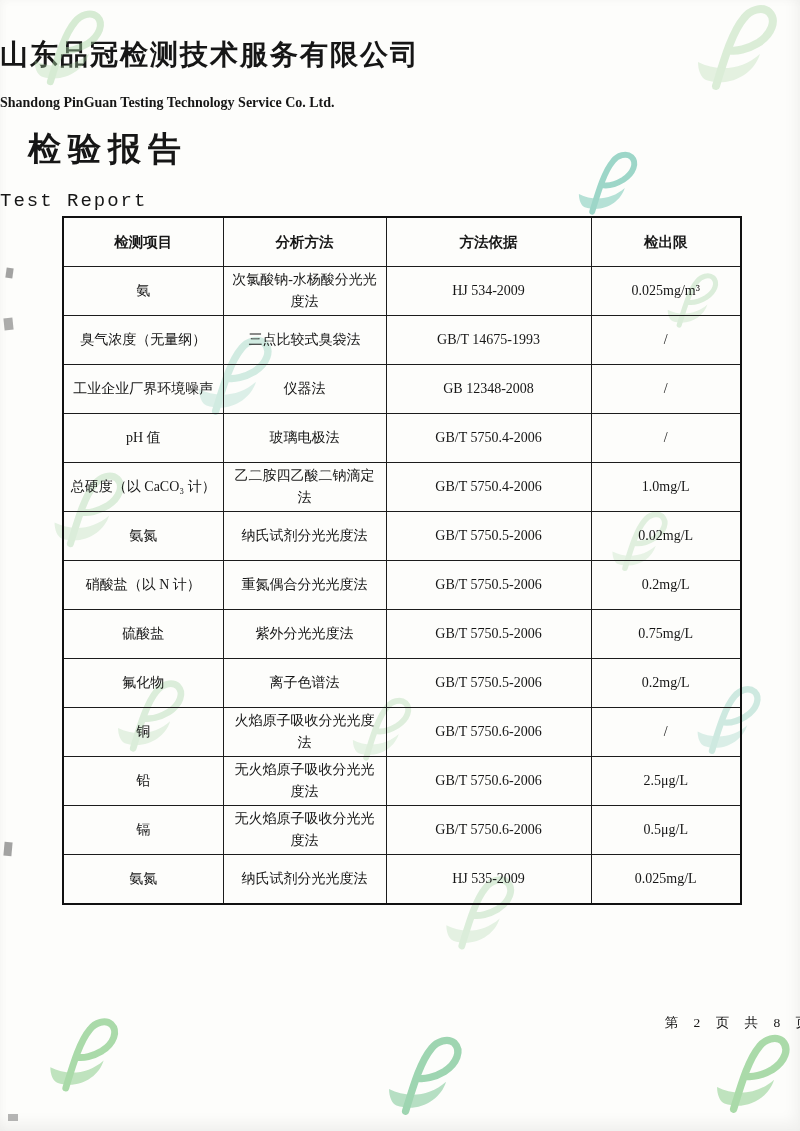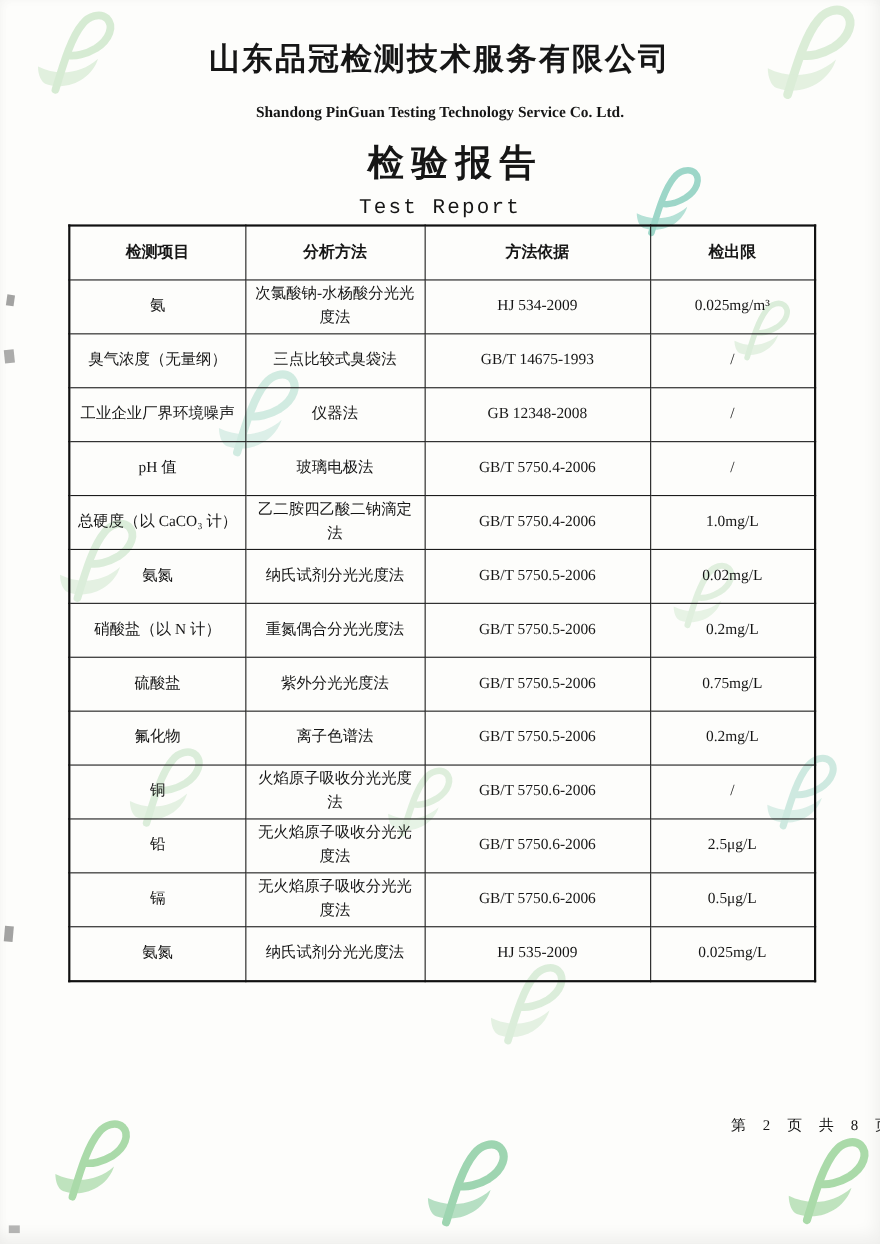--- a/index.html
+++ b/index.html
@@ -6,36 +6,36 @@
   .page{
     position:relative;
     width:800px;height:1131px;
     background:#fdfdfb;
     overflow:hidden;
     color:#161616;
     font-family:"Liberation Serif","DejaVu Serif",serif;
     box-shadow:inset -4px -8px 14px rgba(0,0,0,.05), inset 2px 2px 8px rgba(0,0,0,.02);
   }
   
-  .header{ text-align:center; }
+  .header{ }
   .company-cn{
     margin-top:38px;
     font-size:28px; font-weight:bold; letter-spacing:2px;
     line-height:34px;
   }
   .company-en{
     margin-top:20px;
     font-size:14px; font-weight:bold; line-height:22px;
   }
   .title-cn{
     margin-top:14px;
     font-size:33px; font-weight:bold; letter-spacing:7px; line-height:42px;margin-left:28px;
   }
   .title-en{
-    margin-top:6px;
+    margin-top:18px;
     font-family:"Liberation Mono","DejaVu Sans Mono",monospace;
     font-size:19px; letter-spacing:2px; line-height:26px;
   }
   
   .caption{
     margin:6px 0 0 64px;
     font-size:15px; font-weight:bold; line-height:20px; letter-spacing:1px;
   }
   table.methods{
     margin-left:62px; margin-top:2px;

